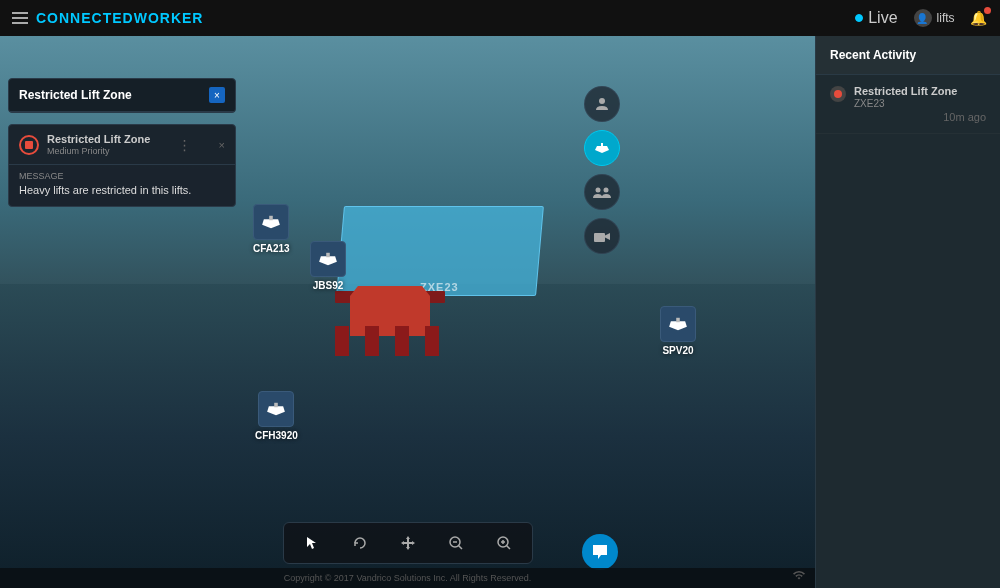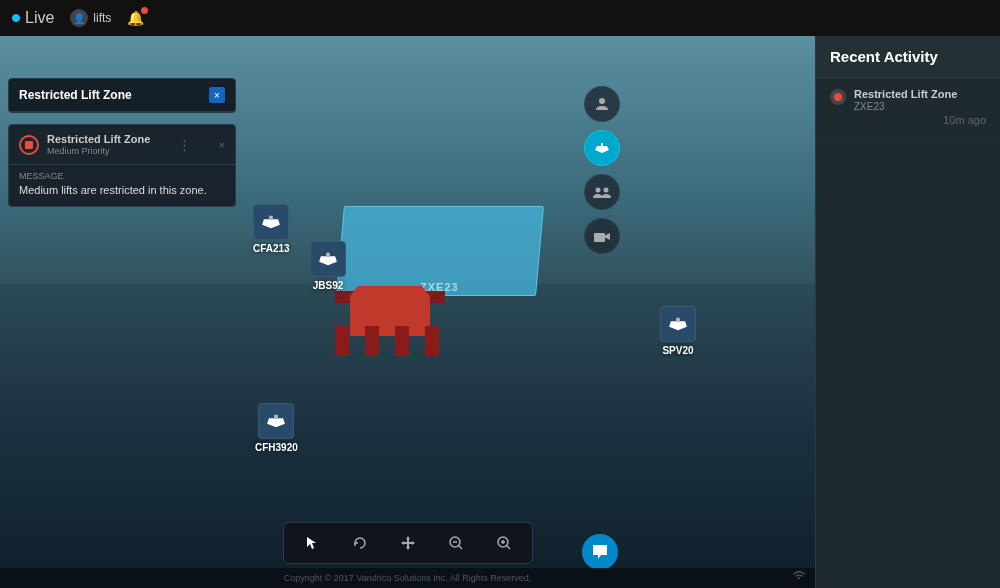--- a/index.html
+++ b/index.html
@@ -227,21 +227,21 @@
       flex-direction: column;
       border-left: 1px solid #2a3a45;
     }
     .sidebar-header {
       padding: 12px 14px;
       background: #253035;
       border-bottom: 1px solid #2a3a45;
     }
     .sidebar-title {
       color: #fff;
-      font-size: 15px;
+      font-size: 12px;
       font-weight: bold;
     }
     .activity-item {
       padding: 10px 14px;
       border-bottom: 1px solid #253035;
       cursor: pointer;
     }
     .activity-row {
       display: flex;
       align-items: flex-start;
@@ -486,20 +486,30 @@
       bottom: 4px;
       right: 8px;
       color: #555;
       font-size: 12px;
     }
   </style>
 </head>
 <body>
 
 <div class="topnav">
+  <div class="topnav-left">
+    <div class="hamburger">
+      <span></span>
+        <span></span>
+        <span></span>
+    </div>
+    <div class="logo">
+      <span>CONNECTED</span><span style="color:#00c8ff">WORKER</span>
+    </div>
+  </div>
   <div class="topnav-right">
     <div class="live-btn">
       <div class="live-dot"></div>
       <span>Live</span>
     </div>
     <div class="user-btn">
       <div class="user-icon-circle">👤</div>
       <span>lifts</span>
     </div>
     <div class="bell-icon">
@@ -520,21 +530,21 @@
 
     <div class="rig-structure">
       <div class="rig-platform"></div>
       <div class="rig-body"></div>
       <div class="rig-leg rig-leg-1"></div>
       <div class="rig-leg rig-leg-2"></div>
       <div class="rig-leg rig-leg-3"></div>
       <div class="rig-leg rig-leg-4"></div>
     </div>
 
-    <div class="vessel" style="left:255px;top:355px;margin-top:12px;">
+    <div class="vessel" style="left:255px;top:355px;">
       <div class="vessel-icon">
         <svg viewBox="0 0 24 18">
           <path d="M2 12 L4 6 L20 6 L22 12 L12 16 Z" fill="#fff"></path>
           <rect x="10" y="2" width="4" height="5" fill="#bbb"></rect>
         </svg>
       </div>
       <div class="vessel-label">CFH3920</div>
     </div>
 
     <div class="vessel" style="left:310px;top:205px;">
@@ -583,21 +593,21 @@
           <div class="alert-text">
             <div class="alert-title">Restricted Lift Zone</div>
             <div class="alert-priority">Medium Priority</div>
           </div>
         </div>
         <div class="alert-menu">⋮</div>
         <div class="alert-close-btn">×</div>
       </div>
       <div class="alert-message-section">
         <div class="alert-msg-label">Message</div>
-        <div class="alert-msg-text">Medium lifts are restricted in this zone.</div>
+        <div class="alert-msg-text">Heavy lifts are restricted in this lifts.</div>
       </div>
     </div>
 
     <div class="side-icons">
       <div class="side-icon-btn">
         <svg width="16" height="16" viewBox="0 0 16 16" fill="currentColor">
           <circle cx="8" cy="5" r="3"></circle>
           <path d="M2 14 Q2 10 8 10 Q14 10 14 14 Z"></path>
         </svg>
       </div>

